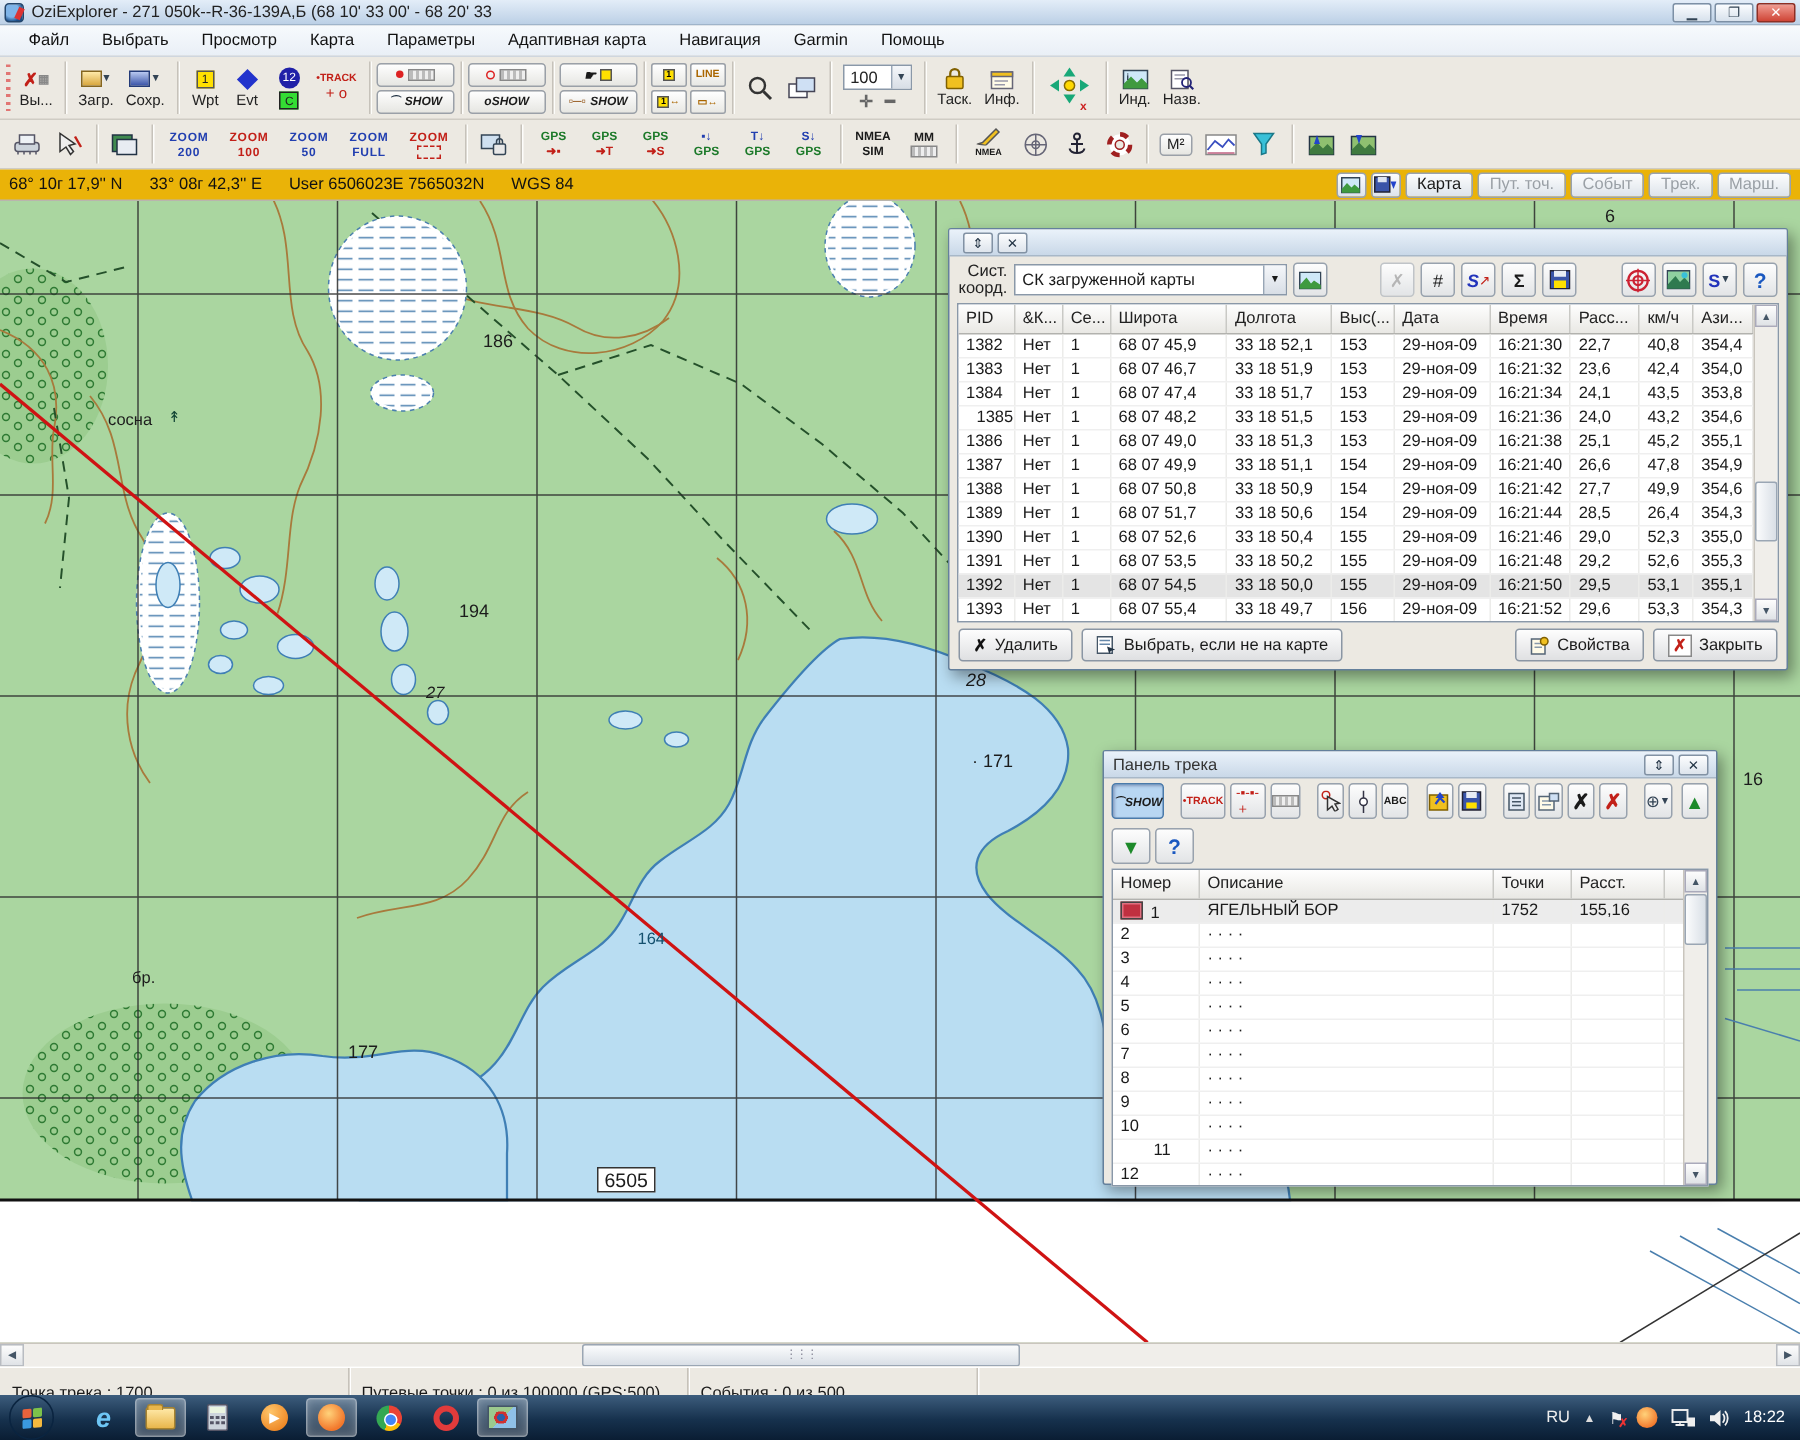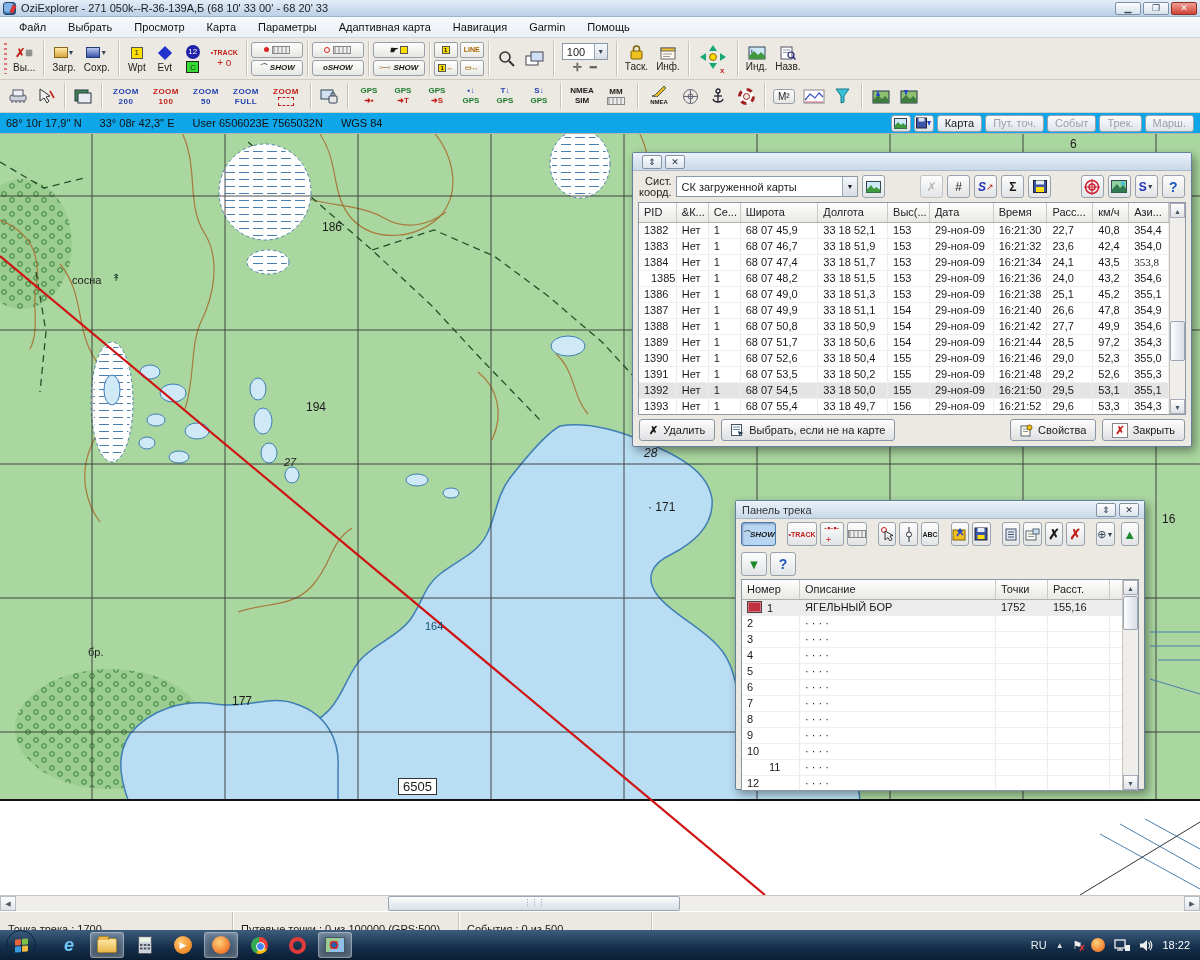--- a/index.html
+++ b/index.html
@@ -46,21 +46,21 @@
   .zoombtn { width:40px; }
   .zoombtn .t { font-size:8px; font-weight:bold; letter-spacing:.5px; }
   .blue { color:#223fb0; } .red { color:#c22018; } .green { color:#1d7a2a; }
   .combo { width:46px; height:17px; background:#fff; border:1px solid #8a98a8; display:flex; align-items:center; font-size:11px; padding-left:4px; }
   .combo .arrow { margin-left:auto; width:13px; height:100%; background:linear-gradient(#f5f7fa,#d8dee6); border-left:1px solid #98a6b6; font-size:7px; display:flex; align-items:center; justify-content:center; color:#345;}
   .plusminus { display:flex; gap:8px; font-size:11px; color:#666; font-weight:bold; }
   .gpsbtn { width:34px; height:29px; display:flex; flex-direction:column; align-items:center; justify-content:center; font-size:8px; font-weight:bold; line-height:10px;}
   .dashrect { width:16px; height:9px; border:1px dashed #c22018; }
 
   
-  .coordbar { position:absolute; left:0; top:113px; width:1200px; height:21px; background:#0ea5e9;
+  .coordbar { position:absolute; left:0; top:113px; width:1200px; height:21px; background:#eab308;
     border-bottom:1px solid #b9b5ad; display:flex; align-items:center; padding:0 6px; gap:18px; }
   .coordbar .c { color:#111; }
   .coordbar .right { margin-left:auto; display:flex; align-items:center; gap:3px; }
   .cbtn { height:17px; padding:0 7px; border:1px solid #98a2ae; border-radius:3px;
     background:linear-gradient(#fcfdfe,#dde3ea); display:flex; align-items:center; font-size:11px; }
   .cbtn.disabled { color:#9aa0a6; }
   .cicon { width:20px; height:17px; border:1px solid #98a2ae; border-radius:3px; background:linear-gradient(#fcfdfe,#dde3ea);
     display:flex; align-items:center; justify-content:center; font-size:9px; }
 
   
@@ -735,21 +735,21 @@
           <div class="tcell" style="width: 38px;">1384</div>
           <div class="tcell" style="width: 32px;">Нет</div>
           <div class="tcell" style="width: 32px;">1</div>
           <div class="tcell" style="width: 78px;">68 07 47,4</div>
           <div class="tcell" style="width: 70px;">33 18 51,7</div>
           <div class="tcell" style="width: 42px;">153</div>
           <div class="tcell" style="width: 64px;">29-ноя-09</div>
           <div class="tcell" style="width: 54px;">16:21:34</div>
           <div class="tcell" style="width: 46px;">24,1</div>
           <div class="tcell" style="width: 36px;">43,5</div>
-          <div class="tcell" style="width: 40px; font-family: Liberation Serif, serif;">353,8</div>
+          <div class="tcell" style="width: 40px;">353,8</div>
         </div>
         <div class="trow">
           <div class="tcell" style="width: 38px; padding-left: 12px;">1385</div>
           <div class="tcell" style="width: 32px;">Нет</div>
           <div class="tcell" style="width: 32px;">1</div>
           <div class="tcell" style="width: 78px;">68 07 48,2</div>
           <div class="tcell" style="width: 70px;">33 18 51,5</div>
           <div class="tcell" style="width: 42px;">153</div>
           <div class="tcell" style="width: 64px;">29-ноя-09</div>
           <div class="tcell" style="width: 54px;">16:21:36</div>
@@ -799,21 +799,21 @@
         <div class="trow">
           <div class="tcell" style="width: 38px;">1389</div>
           <div class="tcell" style="width: 32px;">Нет</div>
           <div class="tcell" style="width: 32px;">1</div>
           <div class="tcell" style="width: 78px;">68 07 51,7</div>
           <div class="tcell" style="width: 70px;">33 18 50,6</div>
           <div class="tcell" style="width: 42px;">154</div>
           <div class="tcell" style="width: 64px;">29-ноя-09</div>
           <div class="tcell" style="width: 54px;">16:21:44</div>
           <div class="tcell" style="width: 46px;">28,5</div>
-          <div class="tcell" style="width: 36px;">97,2</div>
+          <div class="tcell" style="width: 36px;">26,4</div>
           <div class="tcell" style="width: 40px;">354,3</div>
         </div>
         <div class="trow">
           <div class="tcell" style="width: 38px;">1390</div>
           <div class="tcell" style="width: 32px;">Нет</div>
           <div class="tcell" style="width: 32px;">1</div>
           <div class="tcell" style="width: 78px;">68 07 52,6</div>
           <div class="tcell" style="width: 70px;">33 18 50,4</div>
           <div class="tcell" style="width: 42px;">155</div>
           <div class="tcell" style="width: 64px;">29-ноя-09</div>

